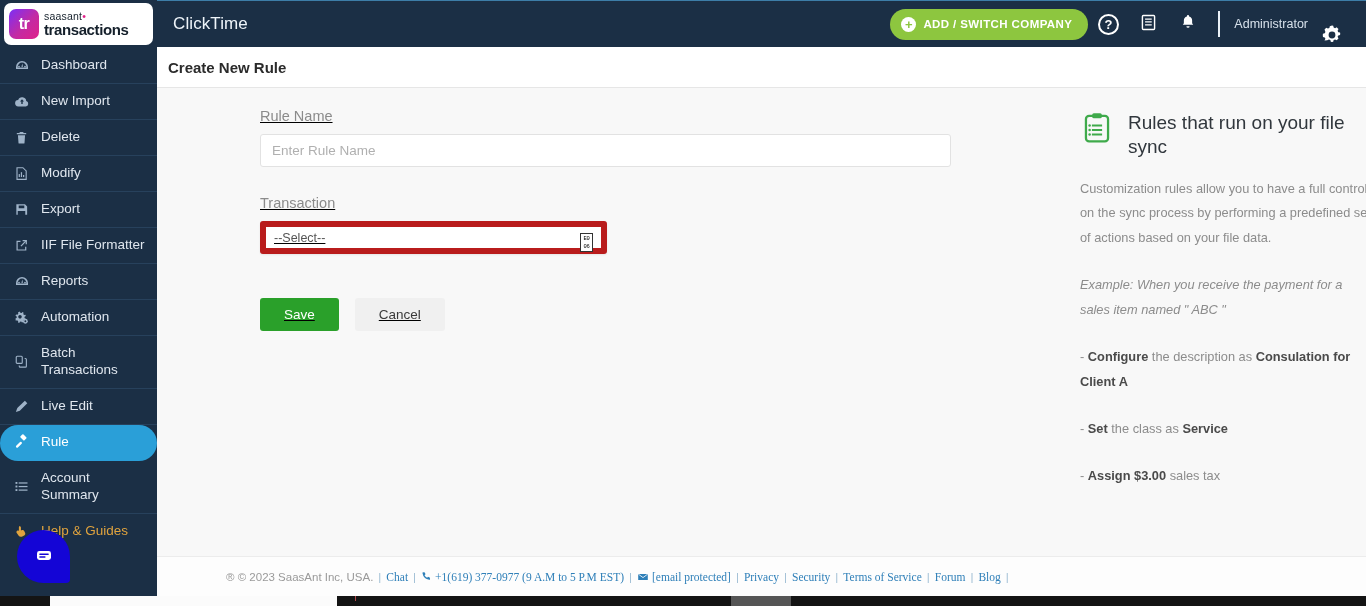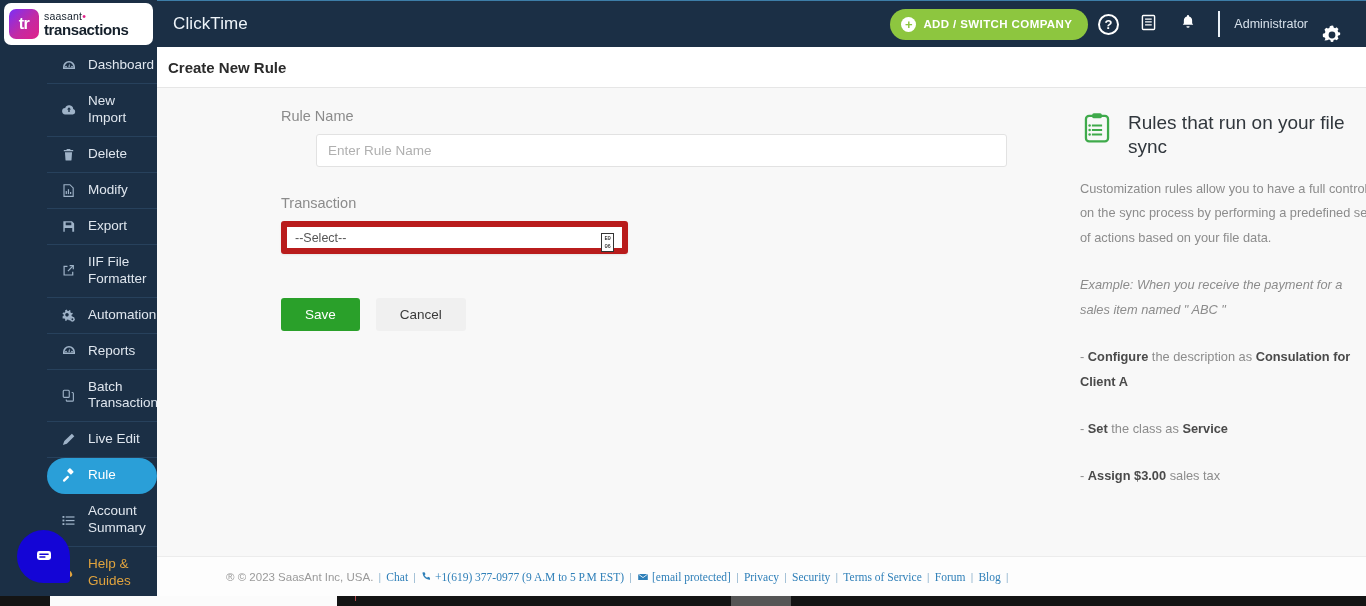--- a/index.html
+++ b/index.html
@@ -41,21 +41,21 @@
   .logo-top {
     font-size: 10.5px; color: #15202b; letter-spacing: .2px;
     font-weight: normal; display: block;
   }
   .logo-top .dot { color: #e0218a; }
   .logo-bot {
     font-size: 15px; color: #15202b; font-weight: bold;
     letter-spacing: -.4px; display: block; margin-top: 1px;
   }
 
-  .nav { padding-top: 0; padding-left: 47px; }
+  .nav { padding-top: 0; }
   .nav-item {
     position: relative;
     display: flex; align-items: center; gap: 11px;
     padding: 9px 8px 9px 13px;
     color: #dfe6ee; font-size: 13.5px;
     border-bottom: 1px solid #27415c;
     min-height: 34px;
     cursor: pointer;
     line-height: 1.25;
   }
@@ -143,31 +143,30 @@
     border-bottom: 1px solid #e6e6e6;
   }
   .page-title { font-size: 15px; font-weight: bold; color: #2b2b2b; }
 
   
   .content {
     position: absolute; left: 157px; top: 88px;
     width: 1209px; height: 508px;
     background: #f8f8f8;
   }
-  .form-area { position: absolute; left: 124px; top: 20px; width: 700px; }
+  .form-area { position: absolute; left: 103px; top: 20px; width: 700px; text-decoration: underline; }
   .field-label {
     font-size: 14.5px; color: #8b8b8b; margin-bottom: 10px; display: block;
   }
   .text-input {
     width: 691px; height: 33px;
     background: #fff; border: 1px solid #e2e2e2; border-radius: 3px;
     padding: 0 11px; font-size: 13.5px; color: #555;
     font-family: "Liberation Sans", sans-serif;
     outline: none;
-    margin-left: 35px;
   }
   .text-input::placeholder { color: #b0b0b0; }
   .group2 { margin-top: 28px; }
   .select-wrap {
     position: relative; width: 347px; height: 33px;
     background: #fff; border: 6px solid #b91c1c; border-radius: 3px;
     box-shadow: 0 1px 2px rgba(0,0,0,.08);
     display: flex; align-items: center; padding: 0 8px;
     cursor: pointer;
   }
@@ -326,40 +325,40 @@
               <path d="M12.5 9.2v3.6H3.3V3.6h3.6"></path>
               <path d="M9.2 2.8h3.9v3.9"></path>
               <path d="M7.4 8.6l5.4-5.5"></path>
             </svg>
         </span>
         <span class="nav-label">IIF File Formatter</span>
       </div>
 
       <div class="nav-item">
         <span class="ico">
-          <svg width="15" height="15" viewBox="0 0 16 16" fill="currentColor">
-              <path d="M6.2 1.6l.5 1.4 1.5.3.8-1.2 1.3.8-.5 1.4 1 1.1 1.4-.4.4 1.5-1.3.6-.1 1.5 1.3.6-.6 1.4-1.4-.3-1 1.1.4 1.4-1.4.6-.8-1.2-1.5.2-.5 1.4-1.4-.5.2-1.4-1.2-.9-1.4.5L1.6 9l1.3-.7V6.8l-1.3-.7.6-1.4 1.4.4 1-1.1-.4-1.4z"></path>
-              <circle cx="6.4" cy="7.3" r="1.9" fill="#1b2f45"></circle>
-              <circle cx="12.1" cy="12" r="2.6"></circle>
-              <circle cx="12.1" cy="12" r="1" fill="#1b2f45"></circle>
-            </svg>
-        </span>
-        <span class="nav-label">Automation</span>
-      </div>
-
-      <div class="nav-item">
-        <span class="ico">
           <svg width="16" height="16" viewBox="0 0 16 16" fill="currentColor">
               <path d="M8 3a6 6 0 0 0-6 6v2h12V9a6 6 0 0 0-6-6zm0 1.6A4.4 4.4 0 0 1 12.4 9v.6H3.6V9A4.4 4.4 0 0 1 8 4.6z"></path>
               <circle cx="5" cy="8.6" r=".9"></circle>
               <circle cx="11" cy="8.6" r=".9"></circle>
               <path d="M8.5 5.5l-1.2 3.3 1.6.3z"></path>
             </svg>
         </span>
         <span class="nav-label">Reports</span>
+      </div>
+
+      <div class="nav-item">
+        <span class="ico">
+          <svg width="15" height="15" viewBox="0 0 16 16" fill="currentColor">
+              <path d="M6.2 1.6l.5 1.4 1.5.3.8-1.2 1.3.8-.5 1.4 1 1.1 1.4-.4.4 1.5-1.3.6-.1 1.5 1.3.6-.6 1.4-1.4-.3-1 1.1.4 1.4-1.4.6-.8-1.2-1.5.2-.5 1.4-1.4-.5.2-1.4-1.2-.9-1.4.5L1.6 9l1.3-.7V6.8l-1.3-.7.6-1.4 1.4.4 1-1.1-.4-1.4z"></path>
+              <circle cx="6.4" cy="7.3" r="1.9" fill="#1b2f45"></circle>
+              <circle cx="12.1" cy="12" r="2.6"></circle>
+              <circle cx="12.1" cy="12" r="1" fill="#1b2f45"></circle>
+            </svg>
+        </span>
+        <span class="nav-label">Automation</span>
       </div>
 
       <div class="nav-item">
         <span class="ico">
           <svg width="15" height="15" viewBox="0 0 16 16" fill="none" stroke="currentColor" stroke-width="1.2">
               <rect x="2.4" y="2.4" width="6.4" height="7.6" rx="1"></rect>
               <path d="M5.6 12.2v.8a1 1 0 0 0 1 1h5.6a1 1 0 0 0 1-1V5.8a1 1 0 0 0-1-1h-.8"></path>
             </svg>
         </span>
         <span class="nav-label two-line">Batch Transactions</span>

